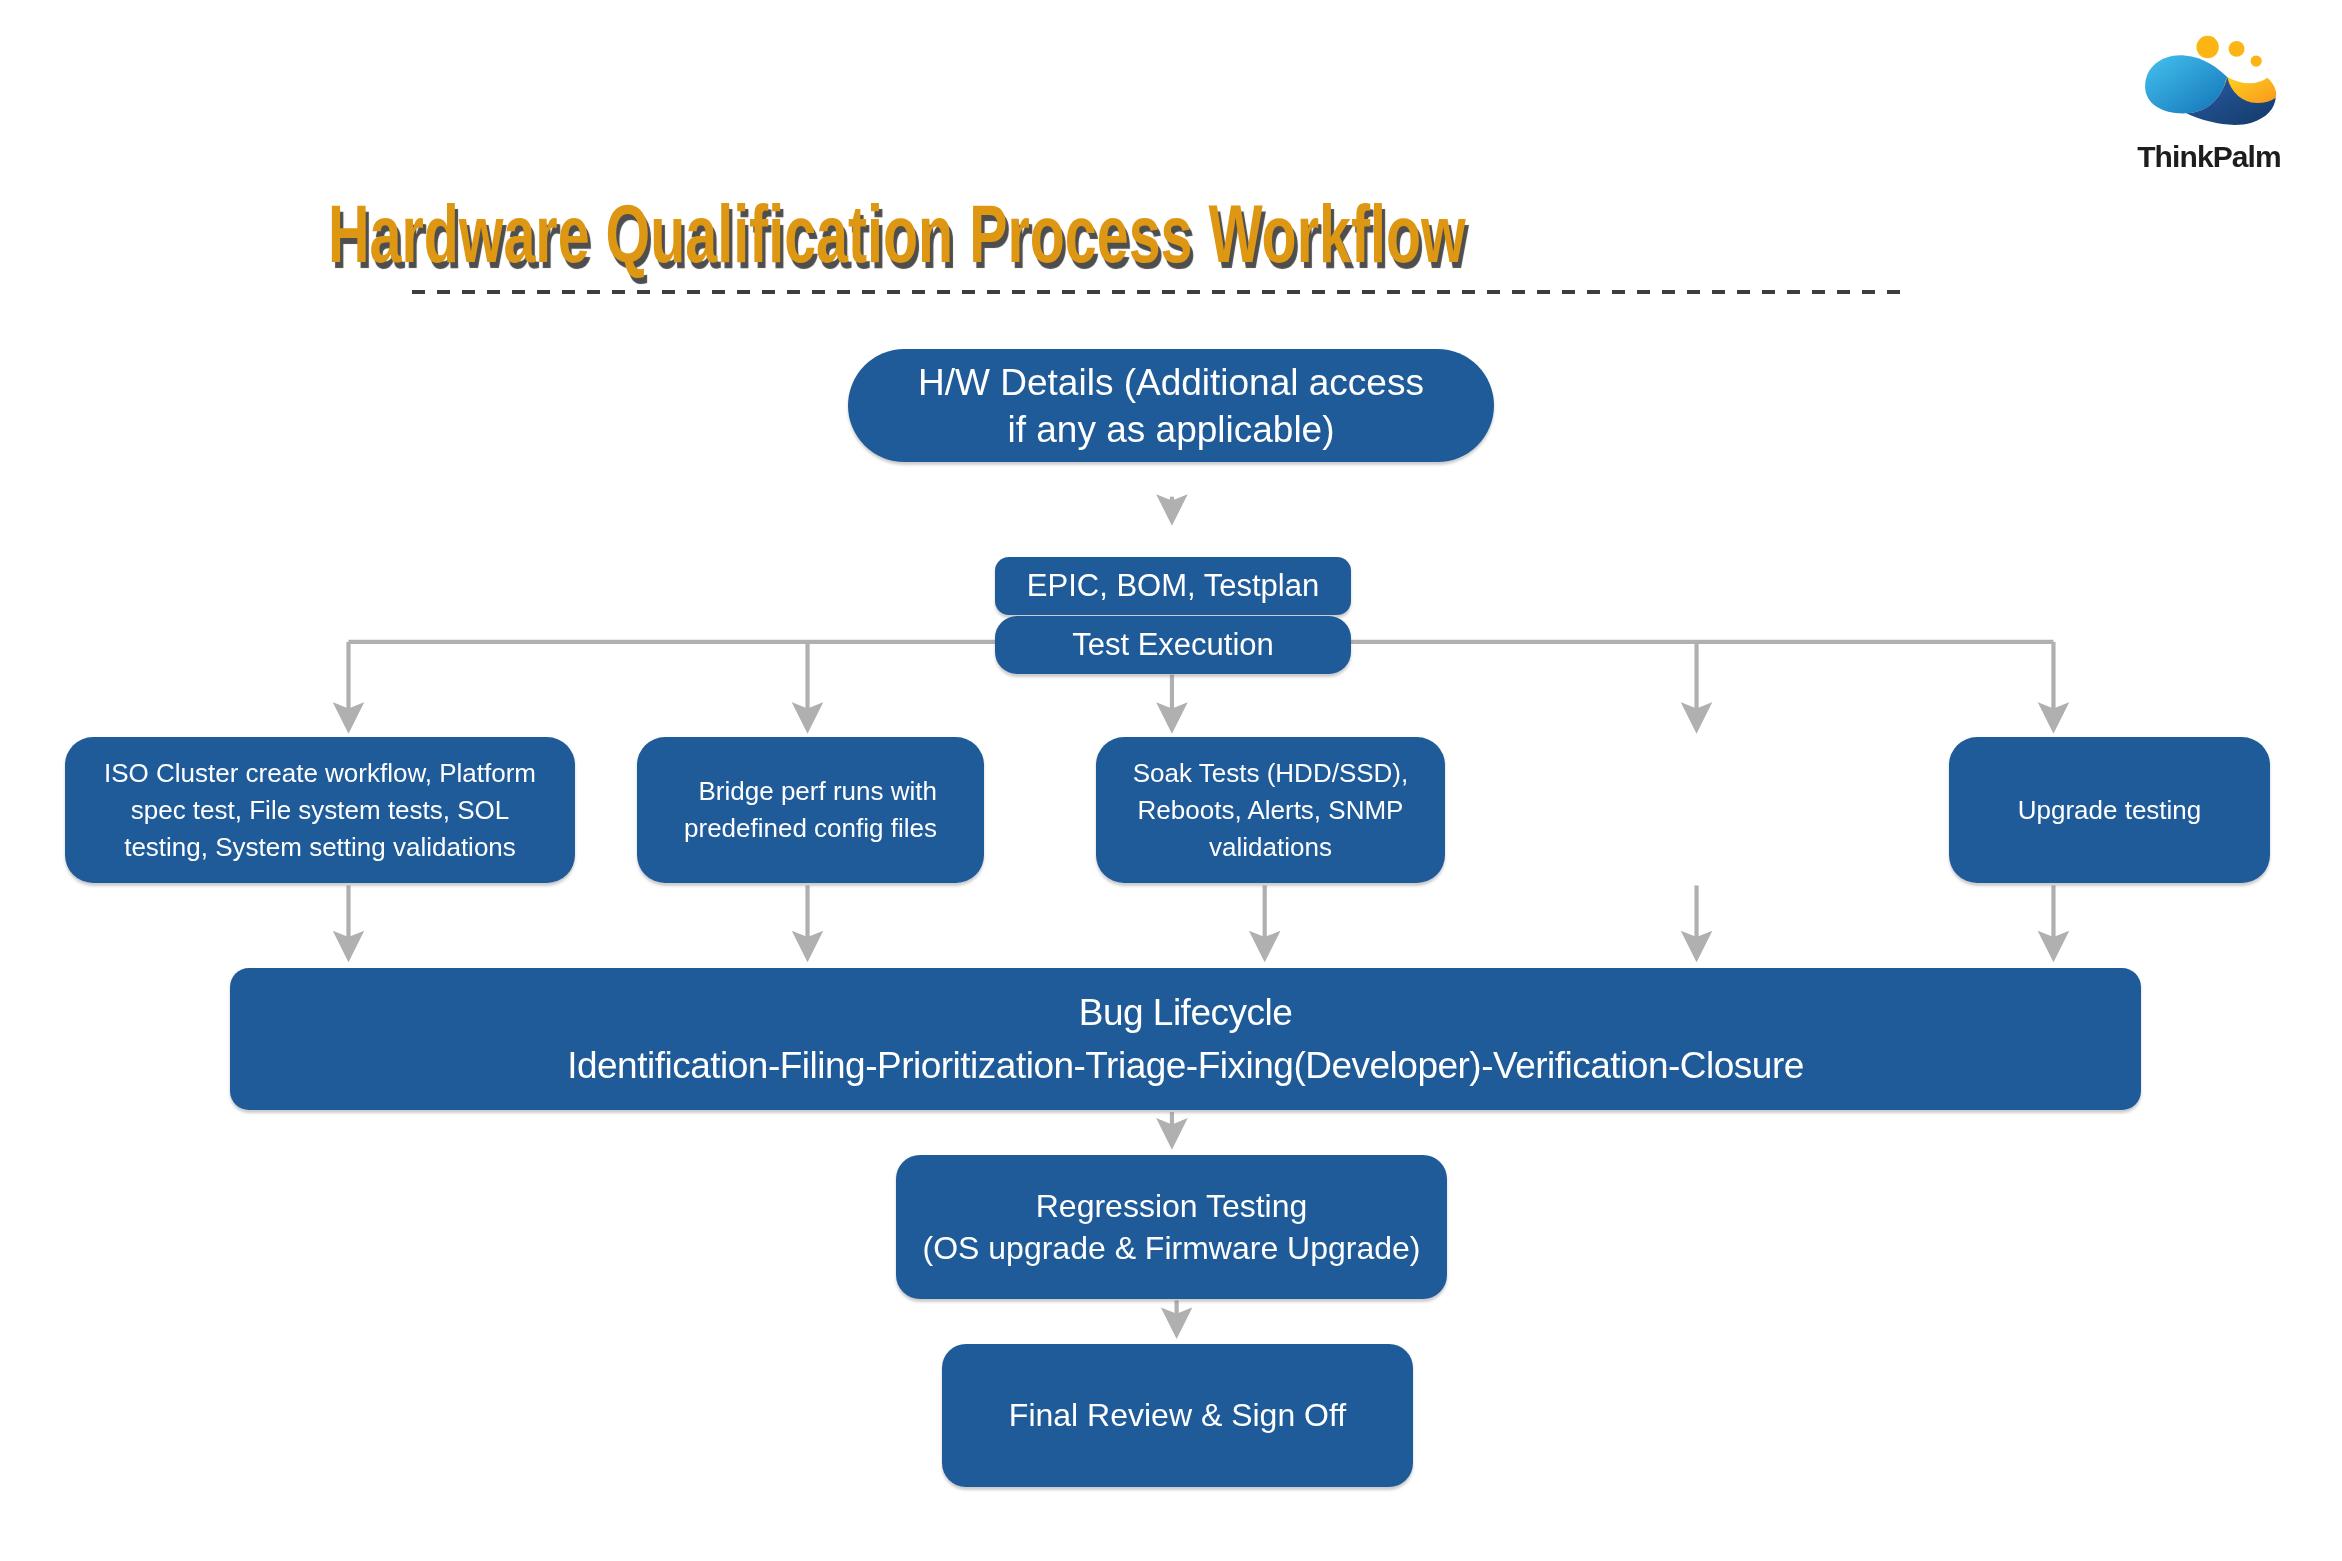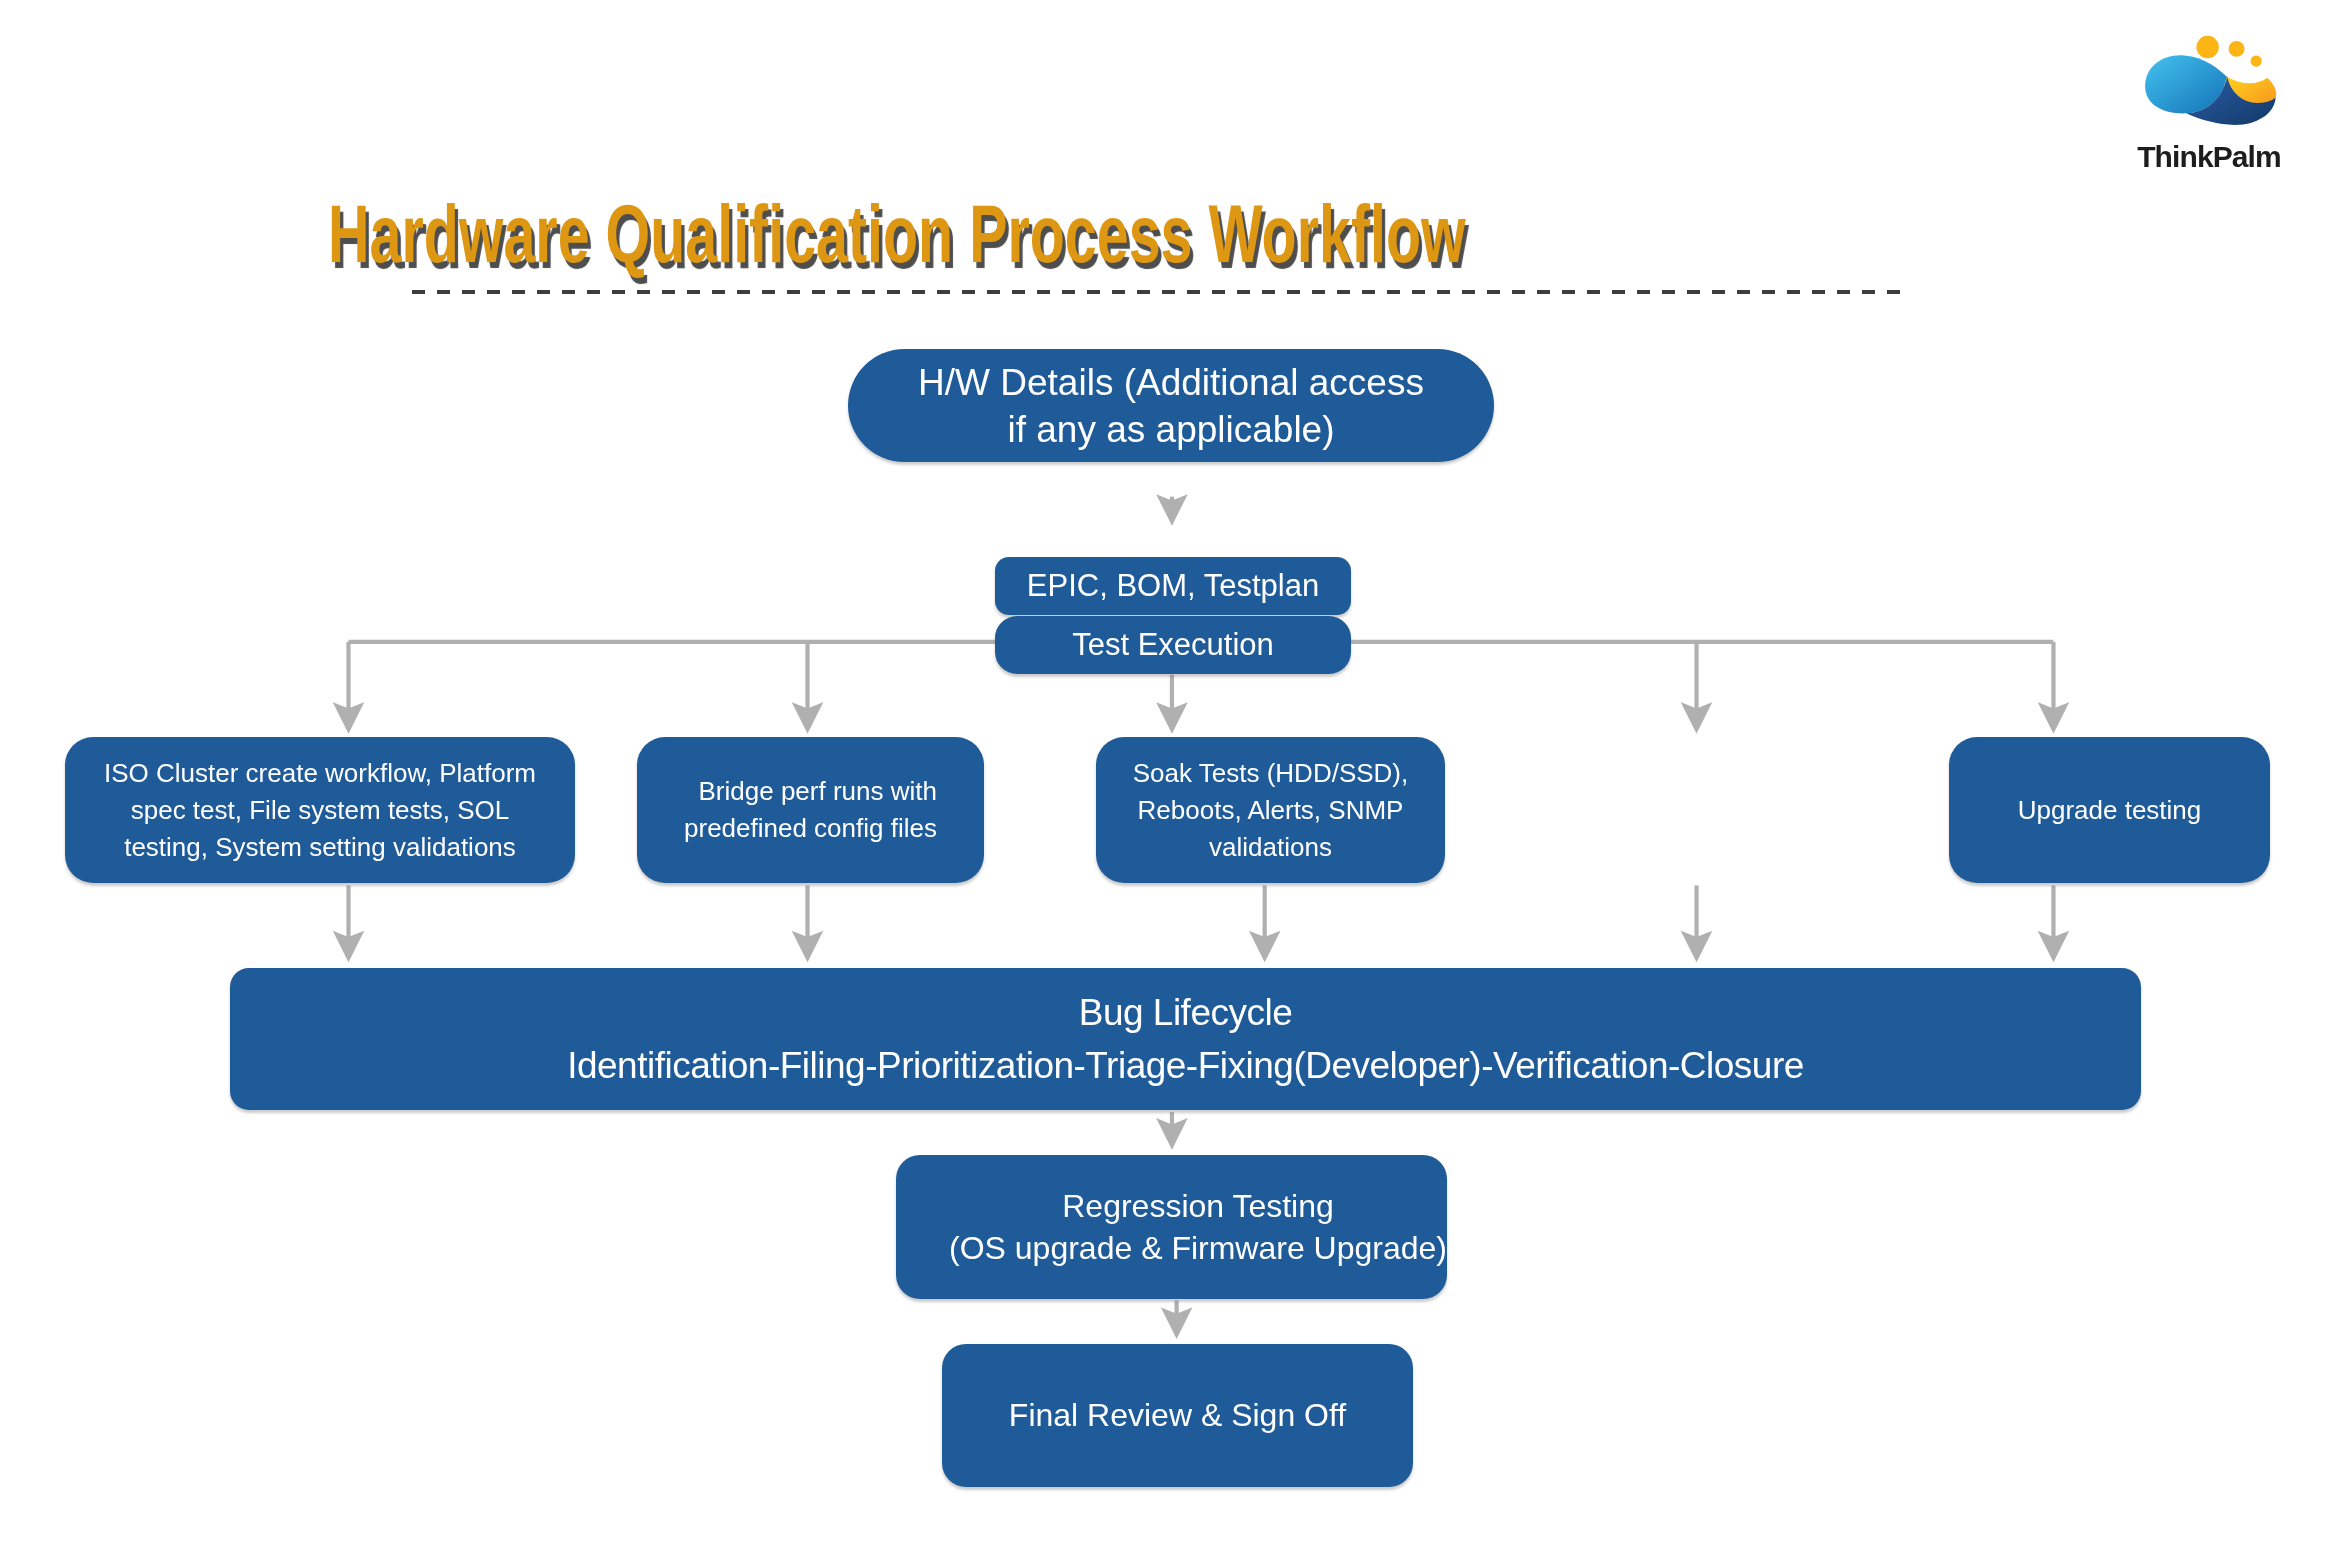--- a/index.html
+++ b/index.html
@@ -50,21 +50,21 @@
   .n-hw{left:848px;top:349px;width:646px;height:113px;border-radius:71px;font-size:37px;line-height:47px;}
   .n-epic{left:995px;top:557px;width:356px;height:58px;border-radius:14px;font-size:31px;}
   .n-test{left:995px;top:616px;width:356px;height:58px;border-radius:22px;font-size:31px;}
   .n-row{top:737px;height:146px;border-radius:28px;font-size:26px;line-height:37px;}
   .n-iso{left:45px;width:510px;margin-left:20px;}
   .n-bridge{left:637px;width:347px;text-align:right;}
   .n-soak{left:1096px;width:349px;}
   .n-doc{left:1520px;width:364px;}
   .n-upgrade{left:1949px;width:321px;}
   .n-bug{left:230px;top:968px;width:1911px;height:142px;border-radius:19px;font-size:37px;line-height:53px;letter-spacing:-0.5px;}
-  .n-regression{left:896px;top:1155px;width:551px;height:144px;border-radius:24px;font-size:32px;line-height:42px;justify-content:flex-end;}
+  .n-regression{left:896px;top:1155px;width:551px;height:144px;border-radius:24px;font-size:32px;line-height:42px;}
   .n-final{left:942px;top:1344px;width:471px;height:143px;border-radius:24px;font-size:32px;}
 </style>
 </head>
 <body>
 
 <div class="canvas" style="--page_bg: #ffffff; --node_blue: #1f5b99; --node_text: #ffffff; --connector: #b0b0b0; --title_orange: #DE9713; --title_shadow: #4e4e4e; --dash: #3d3d3d; --logo_text: #1d1d1d; --logo_light_blue: #2BA9E0; --logo_blue: #1273B8; --logo_yellow: #FDB515; --logo_gold: #F7941D; --logo_navy: #173F6E;">
 
   <div class="title">Hardware Qualification Process Workflow</div>
   <div class="title-underline"></div>
 

